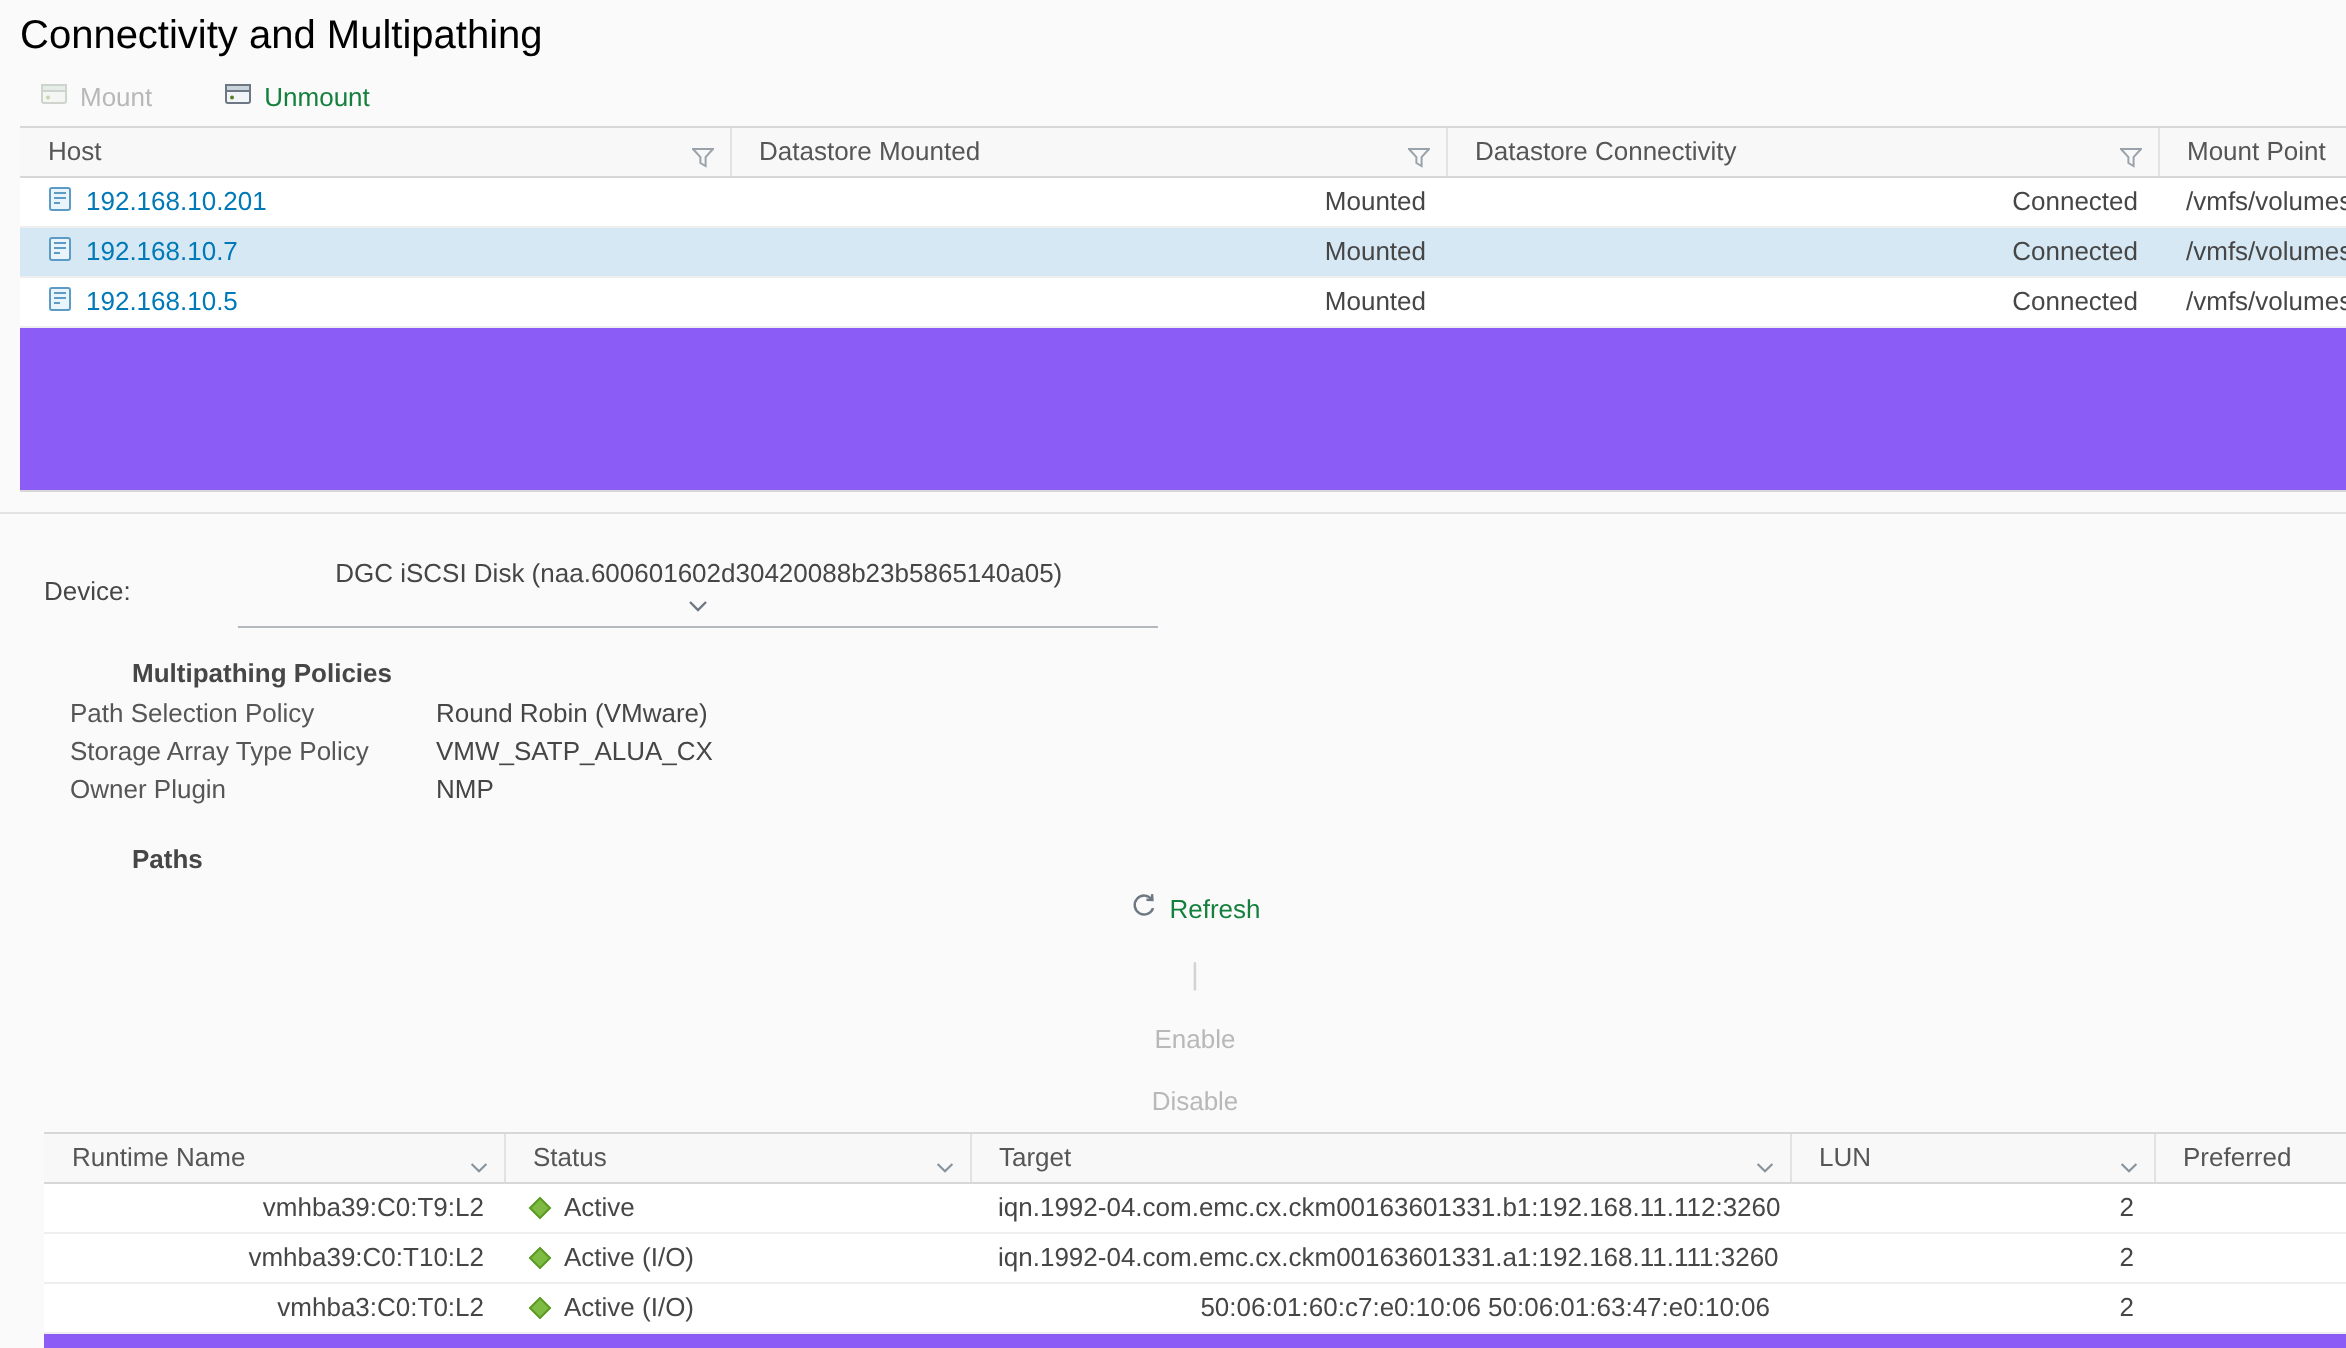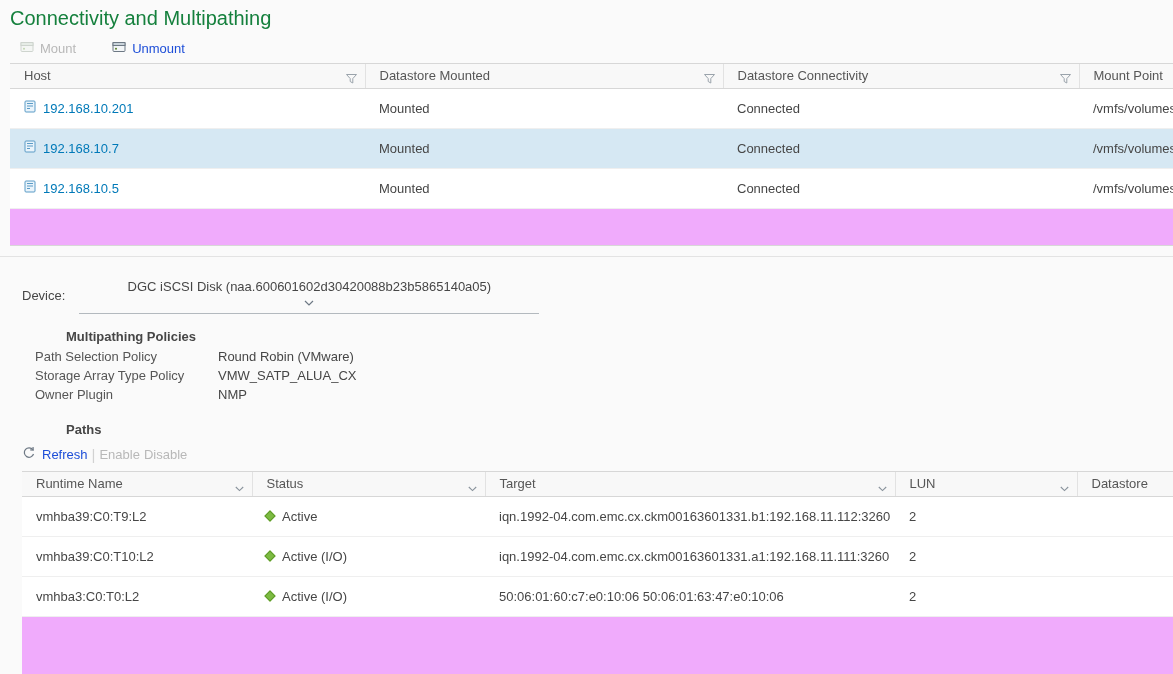--- a/index.html
+++ b/index.html
@@ -10,35 +10,35 @@
     font-size: 13px;
     color: #464646;
     background: #fafafa;
     overflow: hidden;
   }
 
   
   .page-title {
     font-size: 20px;
     font-weight: 400;
-    color: #15803d;
+    color: #000000;
     padding: 7px 0 2px 10px;
   }
 
   
   .ds-toolbar {
     display: flex; align-items: center; gap: 36px;
     padding: 8px 0 7px 20px;
   }
-  .tb-btn { display: inline-flex; align-items: center; gap: 6px; cursor: pointer; color: #1d4ed8; }
+  .tb-btn { display: inline-flex; align-items: center; gap: 6px; cursor: pointer; color: #15803d; }
   .tb-btn.disabled { color: #b8b8b8; cursor: default; }
   .tb-btn.disabled svg { opacity: .45; }
 
   
-  .grid-wrap { background: #f0abfc; }
+  .grid-wrap { background: #8b5cf6; }
   .host-grid-wrap {
     margin-left: 10px;
     border-top: 1px solid #d7d7d7;
     border-bottom: 1px solid #d7d7d7;
     min-height: 183px;
   }
   table.grid { border-collapse: collapse; table-layout: fixed; font-size: 13px; }
   table.host-table { width: 1163px; }
   table.paths-table { width: 1151px; }
   .grid th {
@@ -49,56 +49,57 @@
     padding: 4px 22px 4px 14px;
     height: 24px;
     position: relative;
     white-space: nowrap; overflow: hidden;
     cursor: pointer;
   }
   .grid th:last-child { border-right: none; }
   .grid th .hdr-icon { position: absolute; right: 8px; top: 8px; }
   .grid td {
     padding: 4px 10px 4px 14px;
-    height: 40px;
+    height: 25px;
     border-bottom: 1px solid #efefef;
     white-space: nowrap; overflow: hidden;
     background: #fff;
+    text-align: right;
   }
   tr.selected td { background: #d6e8f3; }
   .host-cell { display: flex; align-items: center; gap: 7px; }
   a.host-link { color: #0079b8; text-decoration: none; cursor: pointer; }
 
   .section-divider {
     margin-top: 10px;
     border-top: 1px solid #e3e3e3;
   }
 
   
-  .device-row { display: flex; align-items: center; margin: 20px 0 0 22px; }
+  .device-row { display: flex; align-items: center; margin: 20px 0 0 22px; gap: 40px; }
   .device-label { margin-right: 14px; color: #464646; }
   .device-select {
     width: 460px;
     display: flex; align-items: center; justify-content: flex-start;
     border-bottom: 1px solid #b3b9be;
     padding: 2px 8px 4px 8px;
     cursor: pointer;
     color: #464646;
     flex-direction: column;
   }
 
   
   .section-heading { font-weight: bold; font-size: 13px; color: #464646; margin: 15px 0 5px 22px; padding-left: 44px; }
   .policy-row { display: flex; margin: 0 0 4px 35px; }
   .policy-label { width: 183px; color: #565656; }
   .policy-value { color: #464646; }
 
   
   .paths-heading { margin-top: 20px; }
-  .paths-toolbar { display: flex; align-items: center; gap: 4px; margin: 9px 0 8px 22px; }
+  .paths-toolbar { display: flex; align-items: center; gap: 16px; margin: 9px 0 8px 22px; flex-direction: column; }
   .tb-sep { color: #d2d2d2; font-size: 15px; }
   .paths-grid-wrap {
     margin-left: 22px;
     border-top: 1px solid #d7d7d7;
     min-height: 228px;
   }
   .status-cell { display: flex; align-items: center; gap: 8px; }
   .diamond {
     width: 8px; height: 8px;
     background: #7dbb42;
@@ -287,21 +288,21 @@
                 <path d="M0.8 1 L4.5 4.6 L8.2 1" fill="none" stroke="#89939c" stroke-width="1.1"></path>
               </svg></span>
         </th>
         <th>
           <span>LUN</span>
           <span class="hdr-icon"><svg width="9" height="6" viewBox="0 0 9 6">
                 <path d="M0.8 1 L4.5 4.6 L8.2 1" fill="none" stroke="#89939c" stroke-width="1.1"></path>
               </svg></span>
         </th>
         <th>
-          <span>Datastore</span>
+          <span>Preferred</span>
         </th>
       </tr>
     </thead>
     <tbody>
       <tr>
         <td>vmhba39:C0:T9:L2</td>
         <td>
             <span class="status-cell">
               <span class="diamond"></span>
               <span>Active</span>

